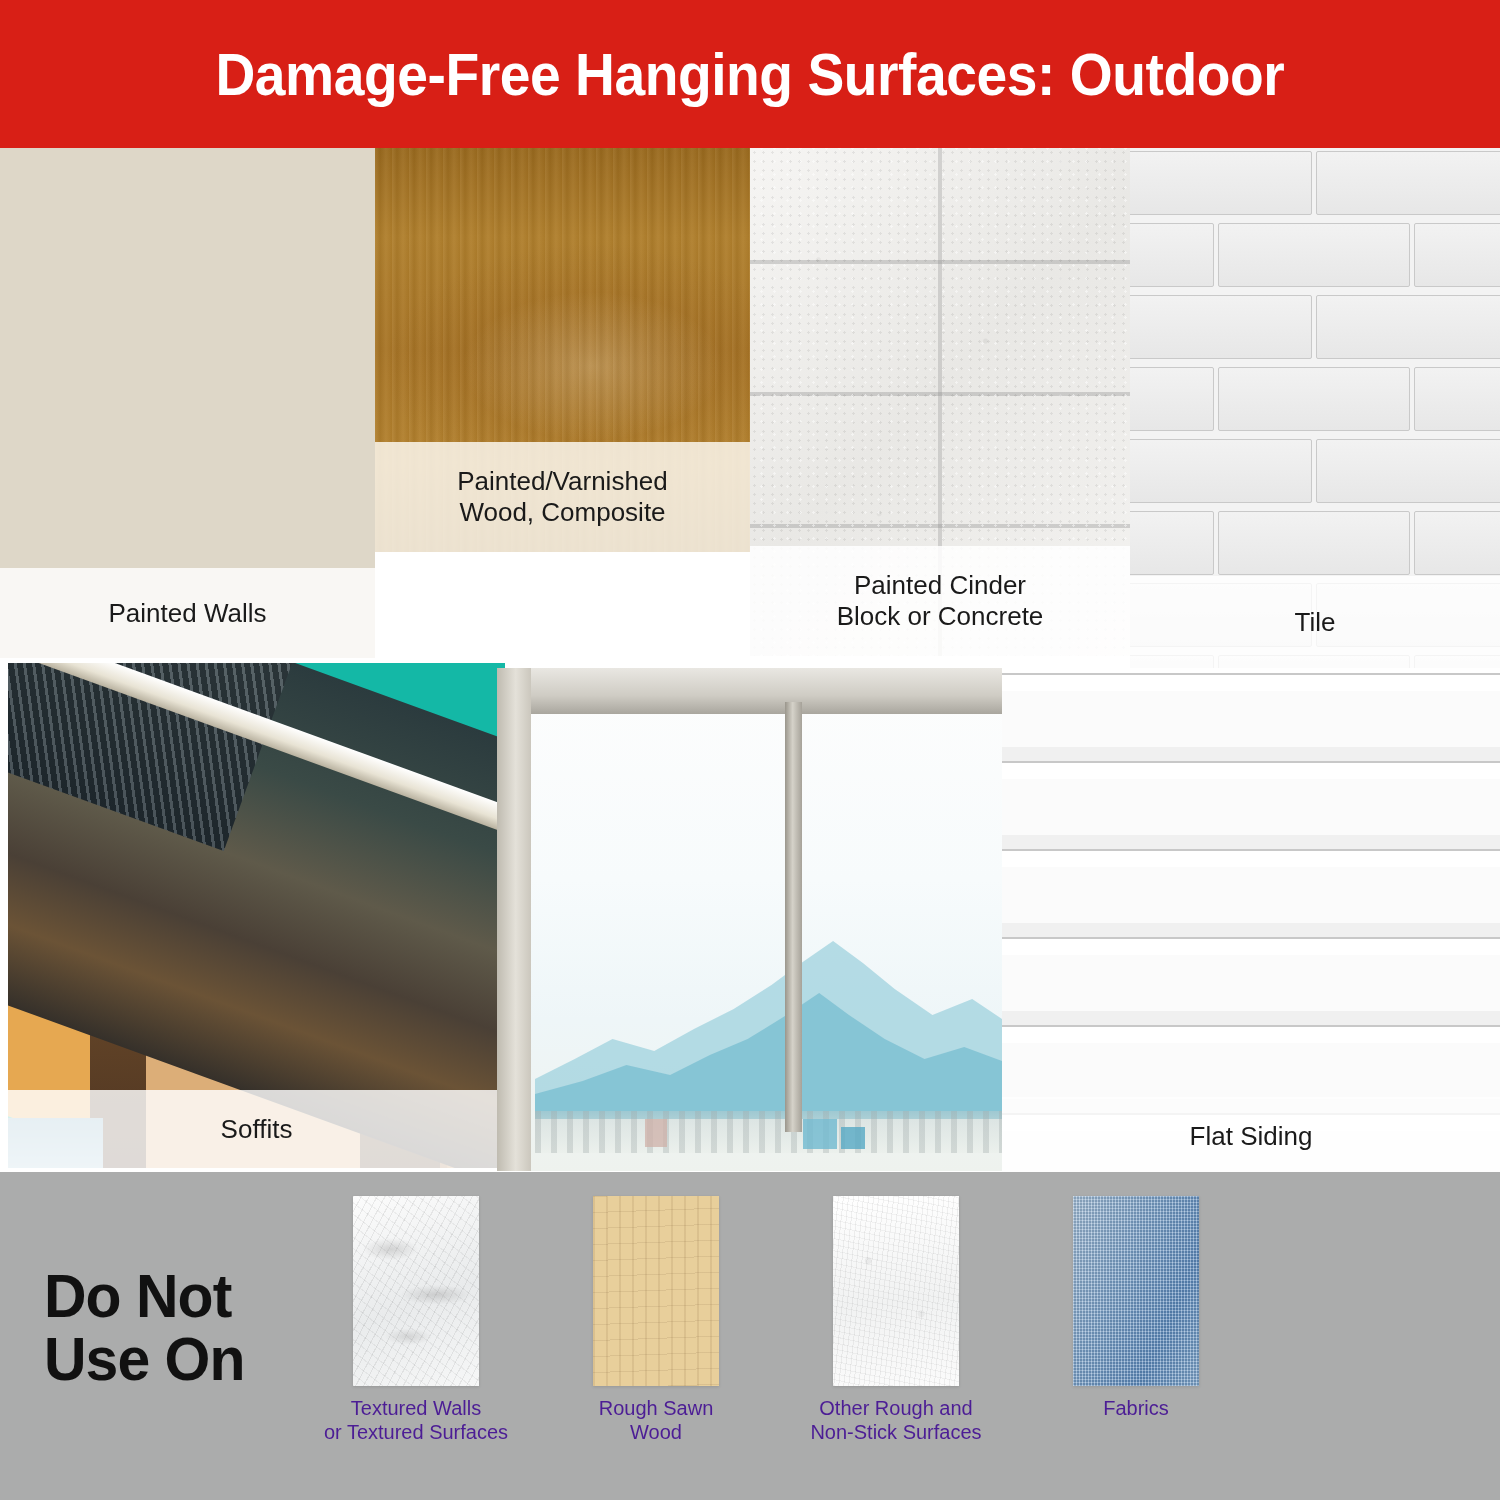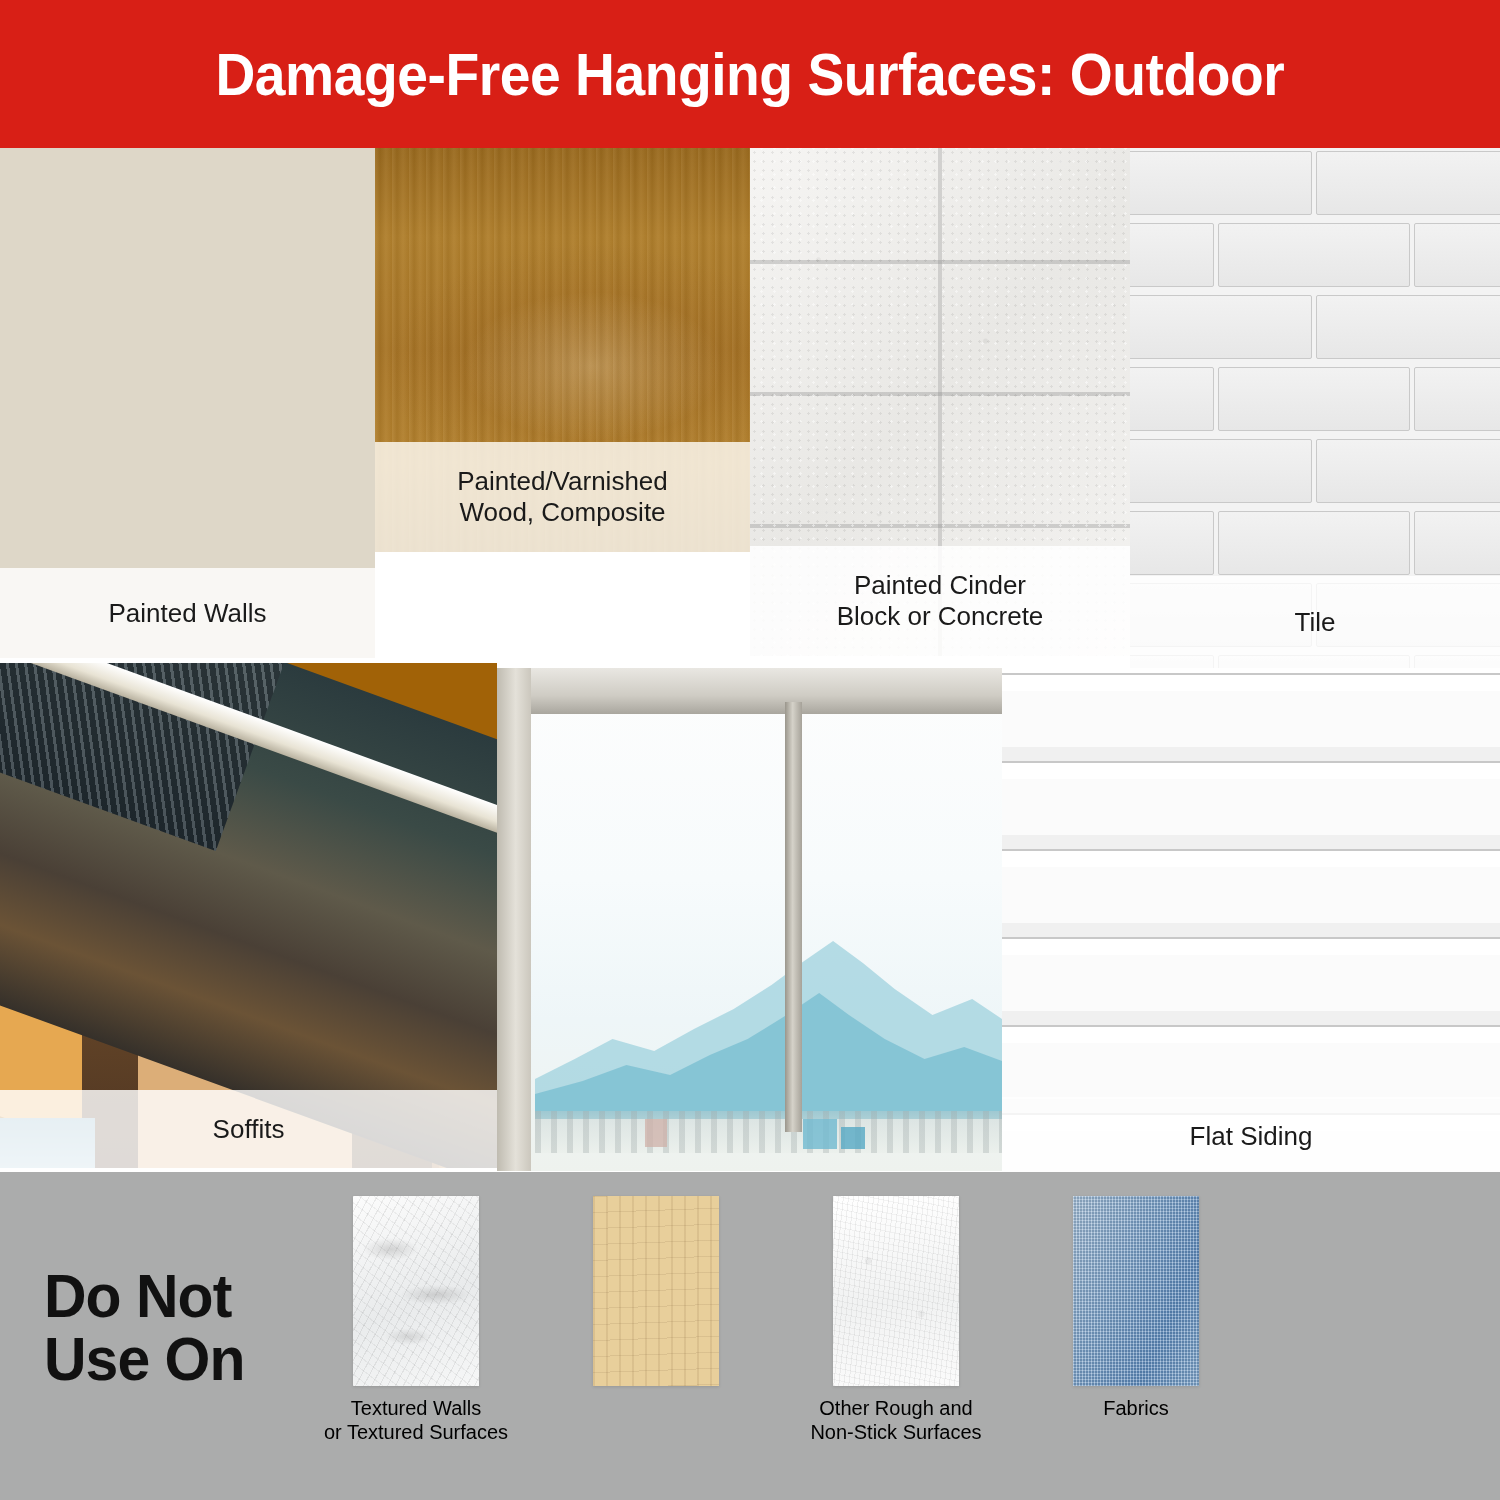--- a/index.html
+++ b/index.html
@@ -88,21 +88,21 @@
     position: absolute; top: 3px; height: 64px;
     background: linear-gradient(180deg,#f2f2f2,#e7e7e7);
     border: 1px solid #c9c9c9; border-radius: 2px;
   }
   #r1c4 .label-band { bottom: 0; height: 92px; background: rgba(255,255,255,0.80); }
 
   
   .row2 { position: absolute; left: 0; top: 663px; width: 1500px; height: 512px; }
 
   
-  #r2c1 { left: 0; top: 0; width: 497px; height: 505px; background: #a16207; }
+  #r2c1 { left: 8px; top: 0; width: 497px; height: 505px; background: #14b8a6; }
   .soffit-roof {
     position:absolute; left:-70px; top:-130px; width: 820px; height: 420px;
     transform: rotate(20deg); transform-origin: left top;
     background: linear-gradient(180deg, #2b3b3e 0%, #3a4a46 26%, #5f5a4a 48%, #4a4036 66%, #6b5336 82%, #35302a 100%);
   }
   .soffit-roofline {
     position:absolute; left:-80px; top:-68px; width: 860px; height: 26px;
     transform: rotate(20deg); transform-origin:left top;
     background: linear-gradient(180deg,#ffffff, #e8e3d4 60%, #b9b2a0);
   }
@@ -180,21 +180,21 @@
   }
   .bad-list { position: absolute; left: 296px; top: 0; width: 1204px; height: 328px; display: flex; }
   .bad-item { width: 240px; position: relative; }
   .bad-swatch {
     position: absolute; left: 50%; transform: translateX(-50%);
     top: 24px; width: 126px; height: 190px;
     box-shadow: 0 1px 3px rgba(0,0,0,0.12);
   }
   .bad-label {
     position: absolute; left: 0; right: 0; top: 224px;
-    text-align: center; color: #000000; font-size: 20px; line-height: 1.22;
+    text-align: center; color: #4c1d95; font-size: 20px; line-height: 1.22;
     padding: 0 6px; font-family: "Liberation Sans", sans-serif;
   }
 
   
   .sw-textured {
     background:
       radial-gradient(ellipse 40px 16px at 30% 28%, rgba(150,150,150,.35), transparent 70%),
       radial-gradient(ellipse 52px 14px at 66% 52%, rgba(140,140,140,.32), transparent 70%),
       radial-gradient(ellipse 34px 12px at 44% 74%, rgba(150,150,150,.30), transparent 70%),
       repeating-linear-gradient(118deg, rgba(0,0,0,.07) 0 1px, rgba(255,255,255,0) 1px 7px),
@@ -381,20 +381,24 @@
       <div class="bad-item">
         <div class="bad-swatch sw-textured"></div>
         <div class="bad-label">
           <span>Textured Walls</span><br>
           <span>or Textured Surfaces</span>
         </div>
       </div>
 
       <div class="bad-item">
         <div class="bad-swatch sw-roughwood"></div>
+        <div class="bad-label">
+          <span>Rough Sawn</span><br>
+          <span>Wood</span>
+        </div>
       </div>
 
 
       <div class="bad-item">
         <div class="bad-swatch sw-rough"></div>
         <div class="bad-label">
           <span>Other Rough and</span><br>
           <span>Non-Stick Surfaces</span>
         </div>
       </div>

